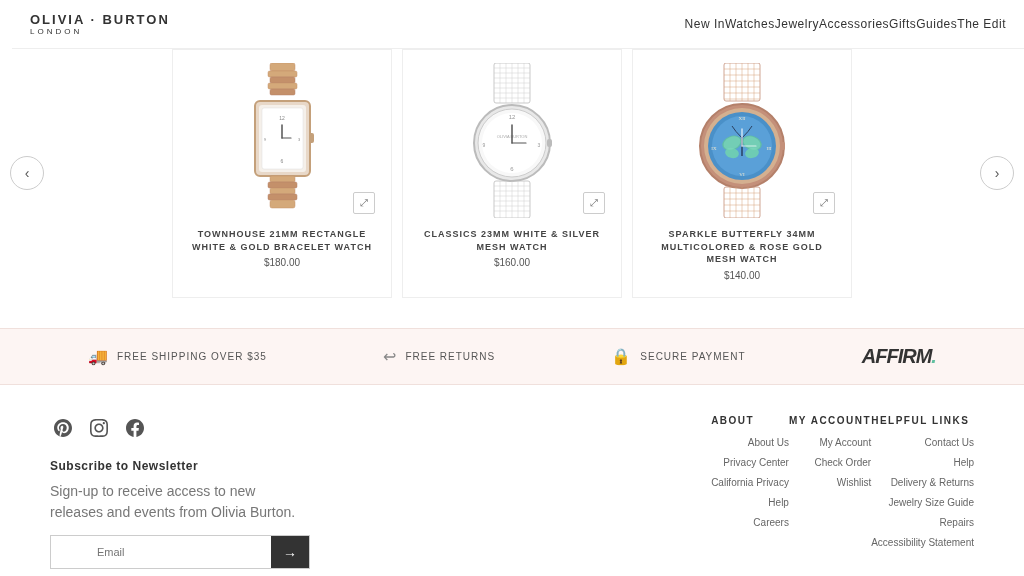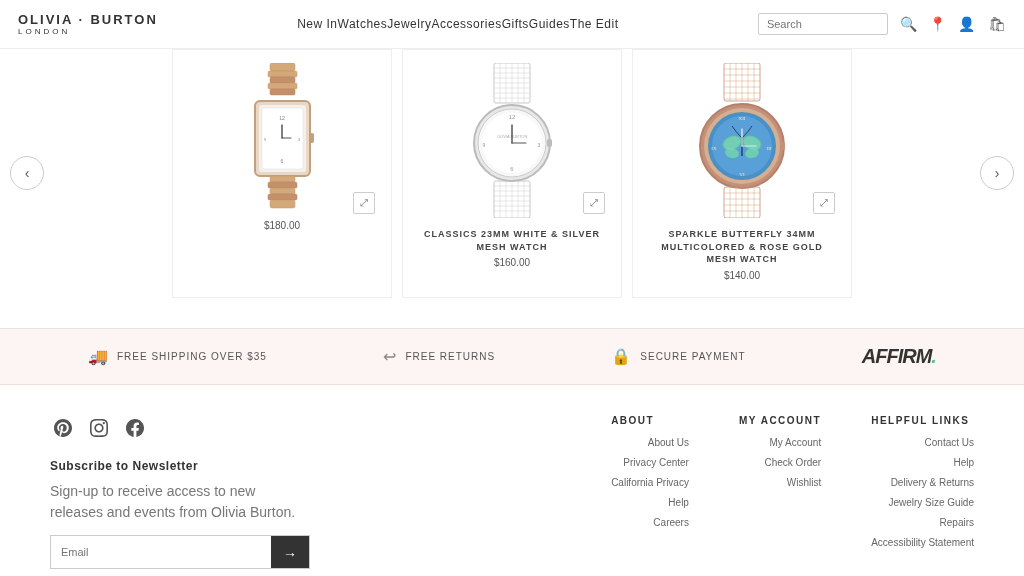--- a/index.html
+++ b/index.html
@@ -7,20 +7,21 @@
 
     
     .header {
       display: flex;
       align-items: center;
       justify-content: space-between;
       padding: 12px 18px;
       border-bottom: 1px solid #eee;
       background: #fff;
       position: relative;
+      margin-left: 12px;
     }
     .logo-area {
       display: flex;
       flex-direction: column;
       align-items: flex-start;
     }
     .logo-title {
       font-size: 13px;
       font-weight: bold;
       letter-spacing: 2px;
@@ -220,20 +221,21 @@
       font-size: 14px;
       color: #777;
       line-height: 1.5;
       margin-bottom: 12px;
     }
     .email-form {
       display: flex;
       border: 1px solid #ccc;
       overflow: hidden;
       margin-bottom: 14px;
+      padding-left: 36px;
     }
     .email-input {
       flex: 1;
       padding: 8px 10px;
       border: none;
       font-size: 11px;
       outline: none;
       color: #999;
     }
     .email-submit {
@@ -253,21 +255,20 @@
       letter-spacing: 1px;
       text-transform: uppercase;
       margin-bottom: 8px;
       cursor: pointer;
     }
     .flag-emoji { font-size: 14px; }
 
     
     .footer-links {
       display: flex;
-      gap: 50px;
       flex: 1;
       justify-content: flex-end;
     }
     .footer-col h4 {
       font-size: 10px;
       font-weight: bold;
       letter-spacing: 1.5px;
       text-transform: uppercase;
       color: #333;
       margin-bottom: 10px;
@@ -294,27 +295,20 @@
   </div>
   <nav class="nav">
     <a href="#">New In</a>
     <a href="#">Watches</a>
     <a href="#">Jewelry</a>
     <a href="#">Accessories</a>
     <a href="#">Gifts</a>
     <a href="#">Guides</a>
     <a href="#">The Edit</a>
   </nav>
-  <div class="header-icons">
-    <input class="search-box" type="text" placeholder="Search" style="">
-    <button class="icon-btn">🔍</button>
-    <button class="icon-btn">📍</button>
-    <button class="icon-btn">👤</button>
-    <button class="icon-btn">🛍</button>
-  </div>
 </header>
 
 <section class="carousel-section">
   <div class="carousel-wrapper">
     <button class="carousel-btn left">‹</button>
 
     <div class="products-grid">
 
       <div class="product-card">
         <div class="product-img-area">
@@ -342,20 +336,21 @@
             <rect x="69" y="70" width="5" height="10" rx="2" fill="#c4a07a"></rect>
 
             <rect x="30" y="113" width="25" height="6" rx="1.5" fill="#d4a97a" stroke="#c4906a" stroke-width="0.5"></rect>
             <rect x="28" y="119" width="29" height="6" rx="1.5" fill="#c4906a" stroke="#b4806a" stroke-width="0.5"></rect>
             <rect x="30" y="125" width="25" height="6" rx="1.5" fill="#d4a97a" stroke="#c4906a" stroke-width="0.5"></rect>
             <rect x="28" y="131" width="29" height="6" rx="1.5" fill="#c4906a" stroke="#b4806a" stroke-width="0.5"></rect>
             <rect x="30" y="137" width="25" height="8" rx="2" fill="#d4a97a" stroke="#c4906a" stroke-width="0.5"></rect>
           </svg>
           <div class="expand-icon">⤢</div>
         </div>
+        <div class="product-name">TOWNHOUSE 21MM RECTANGLE WHITE &amp; GOLD BRACELET WATCH</div>
         <div class="product-price">$180.00</div>
       </div>
 
       <div class="product-card">
         <div class="product-img-area">
           <svg width="120" height="155" viewBox="0 0 120 155">
 
             <rect x="42" y="0" width="36" height="40" rx="2" fill="none" stroke="#bbb" stroke-width="0.8"></rect>
             <line x1="42" y1="5" x2="78" y2="5" stroke="#ccc" stroke-width="0.5"></line>
             <line x1="42" y1="10" x2="78" y2="10" stroke="#ccc" stroke-width="0.5"></line>

